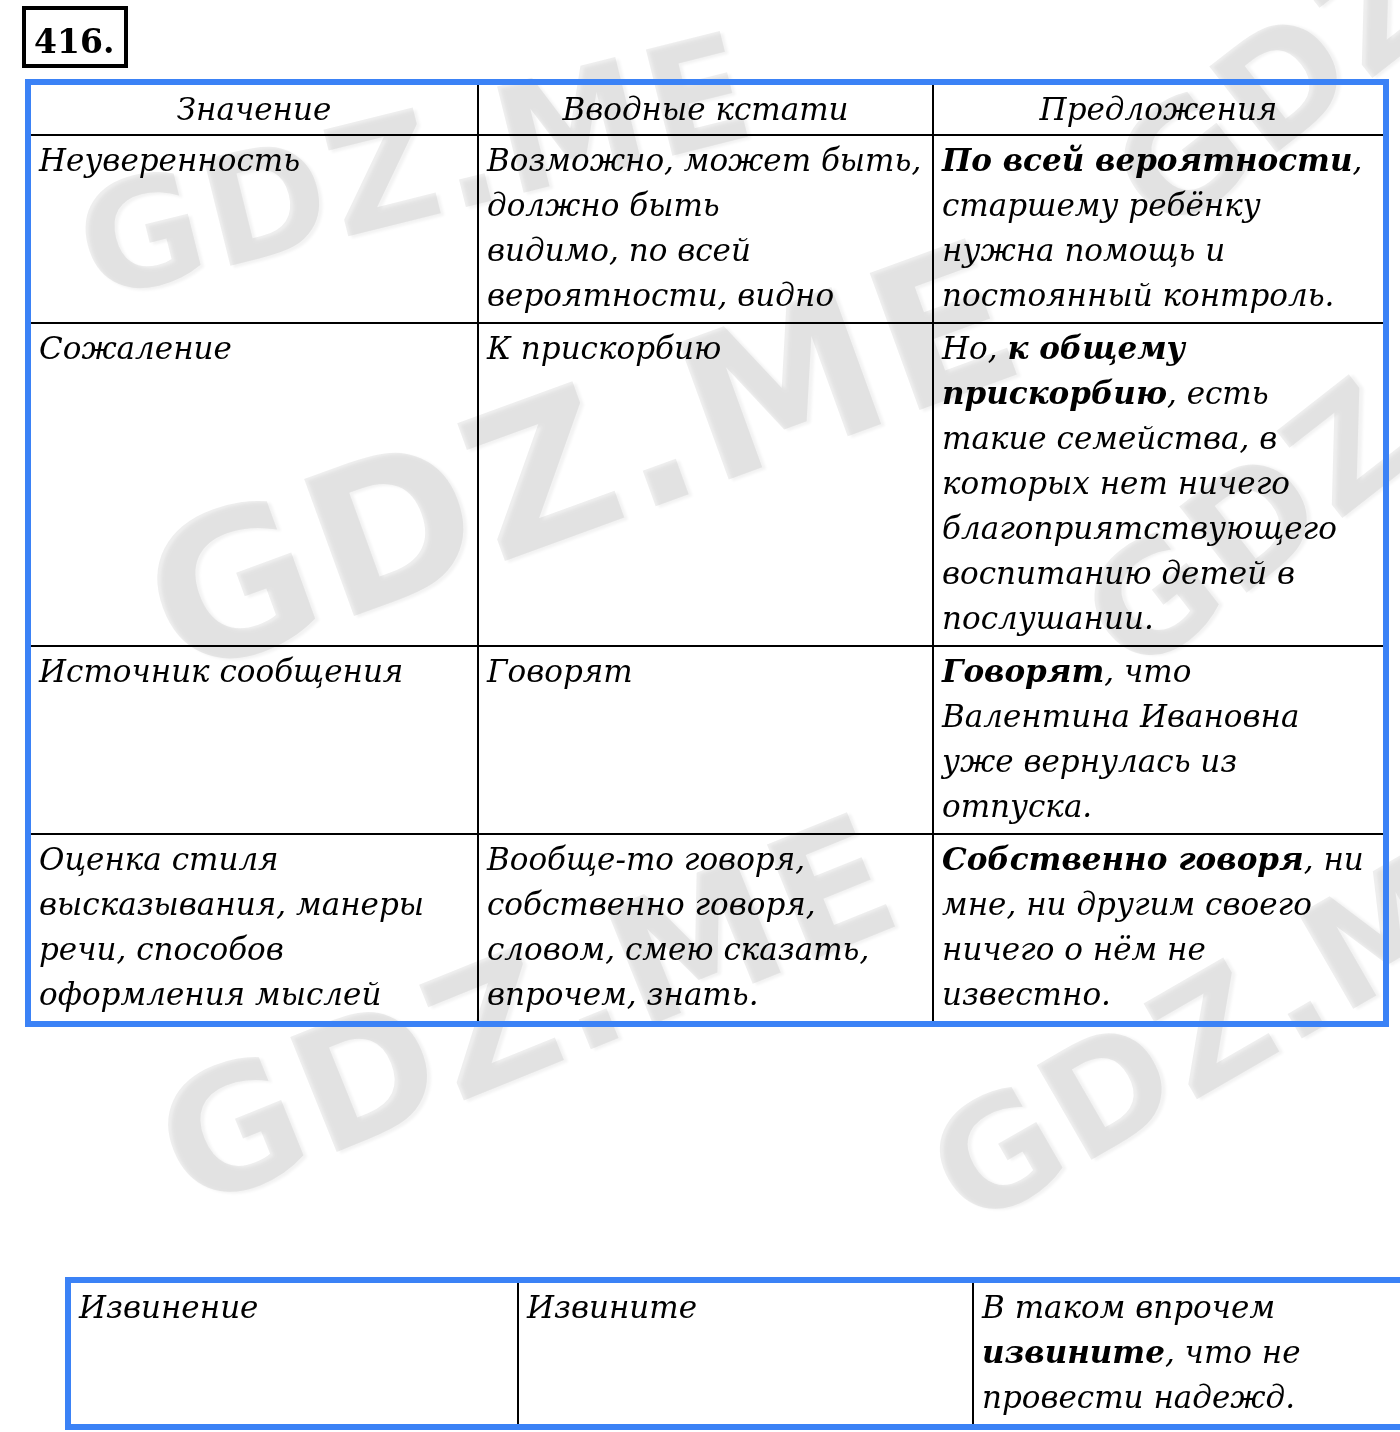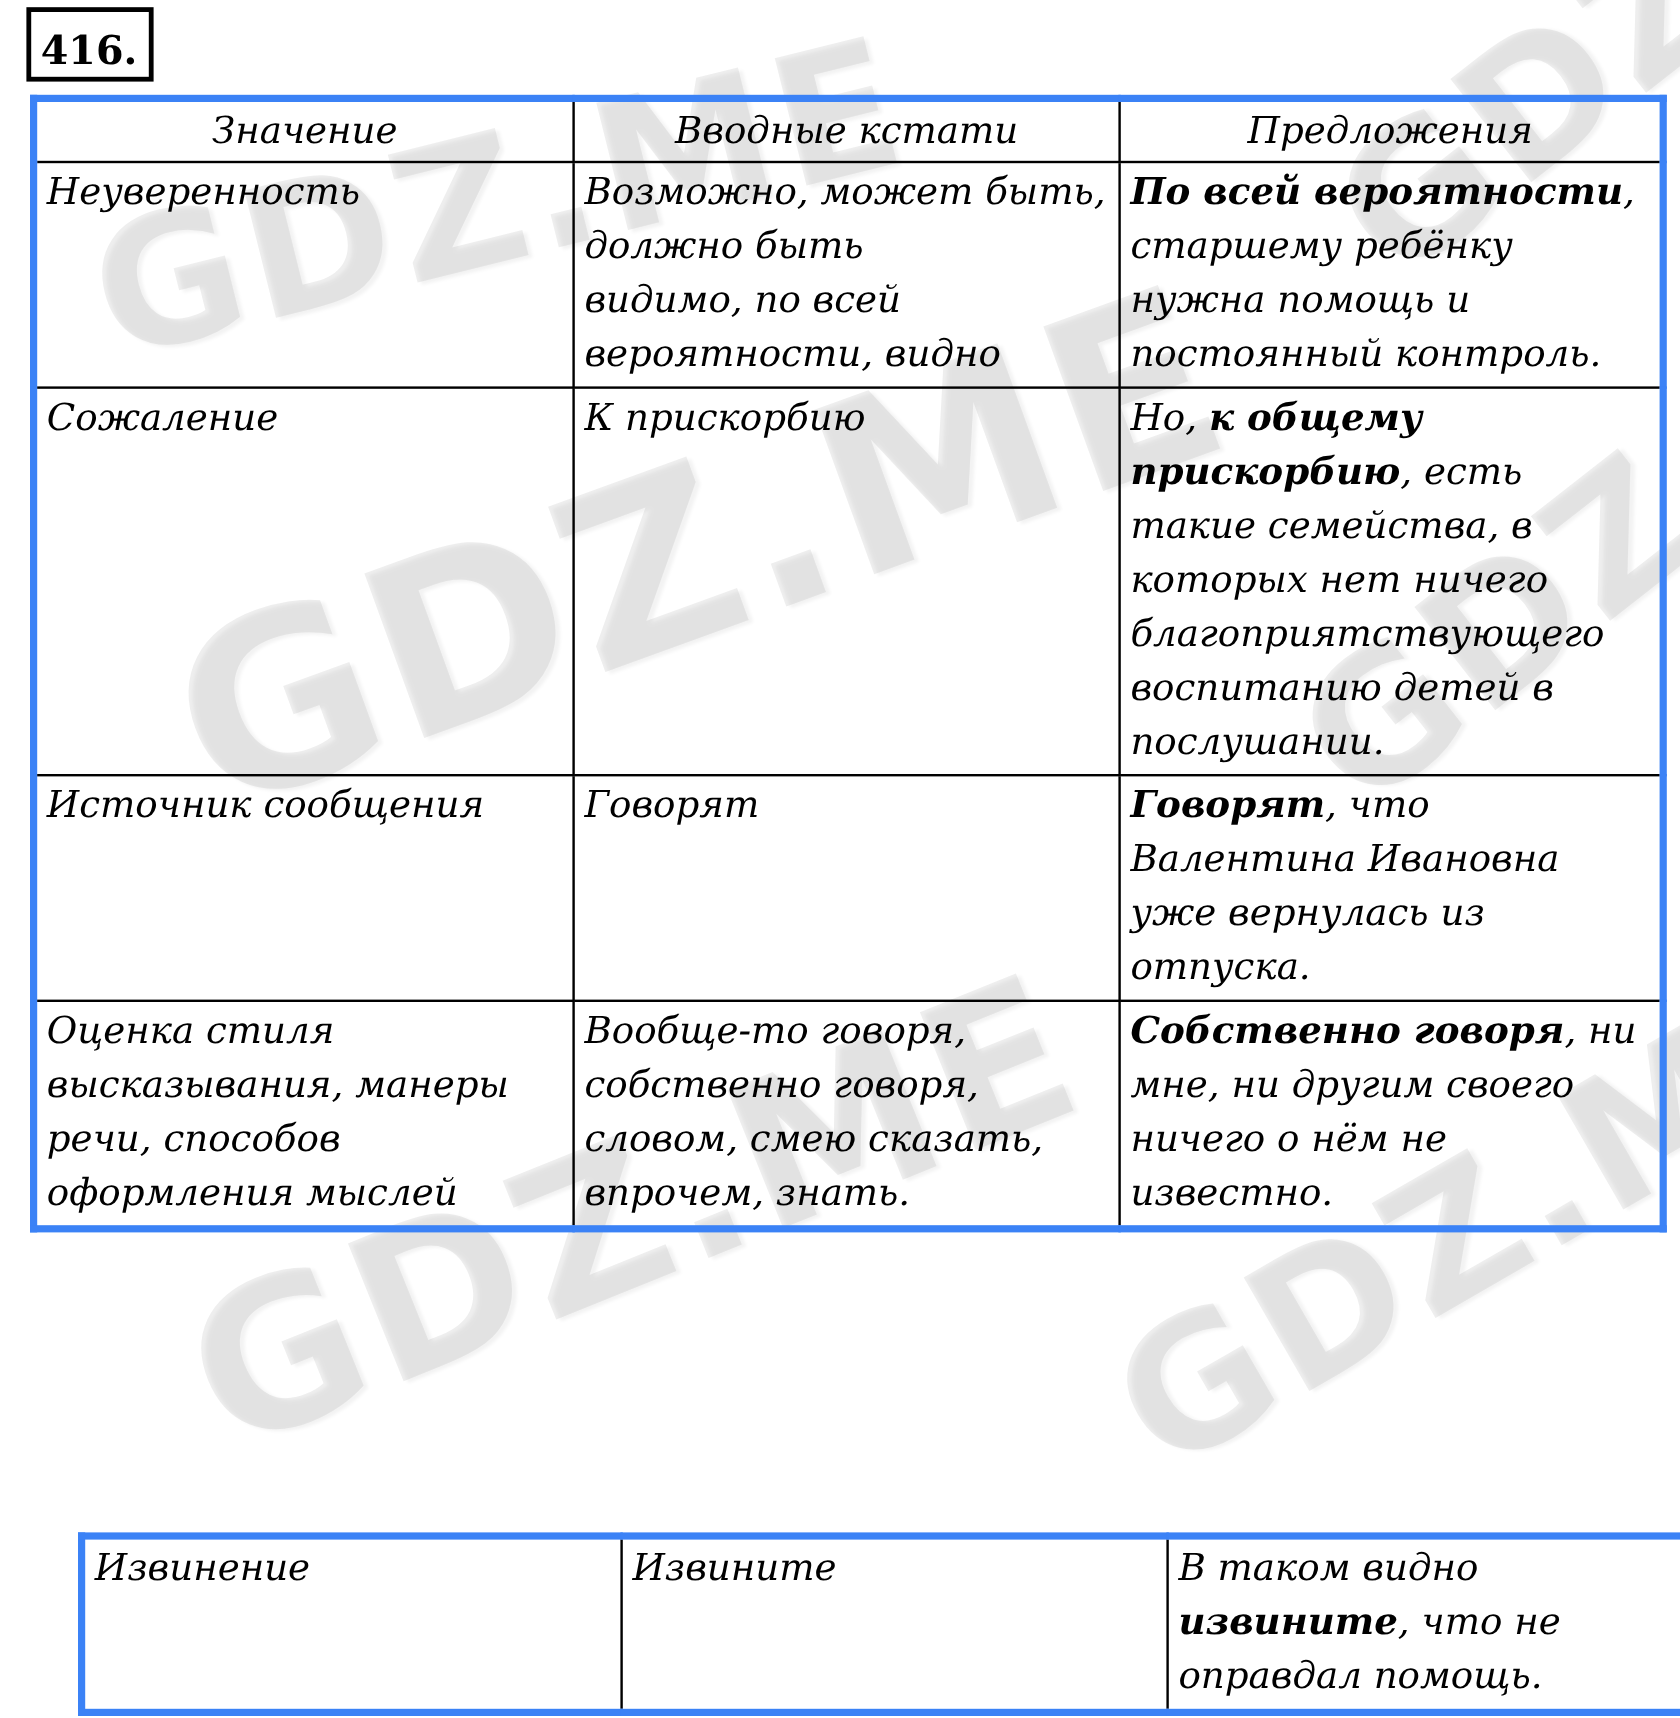--- a/index.html
+++ b/index.html
@@ -129,20 +129,20 @@
   <table class="tbl foot">
     <colgroup>
       <col style="width:450px">
         <col style="width:455px">
         <col style="width:453px">
     </colgroup>
     <tbody>
         <tr>
           <td>Извинение</td>
           <td>Извините</td>
-          <td><span>В таком видно
+          <td><span>В таком впрочем
 </span><span class="b">извините</span><span>, что не
-оправдал помощь.</span></td>
+провести надежд.</span></td>
         </tr>
       </tbody>
   </table>
 
 </div>
 
 </body></html>

